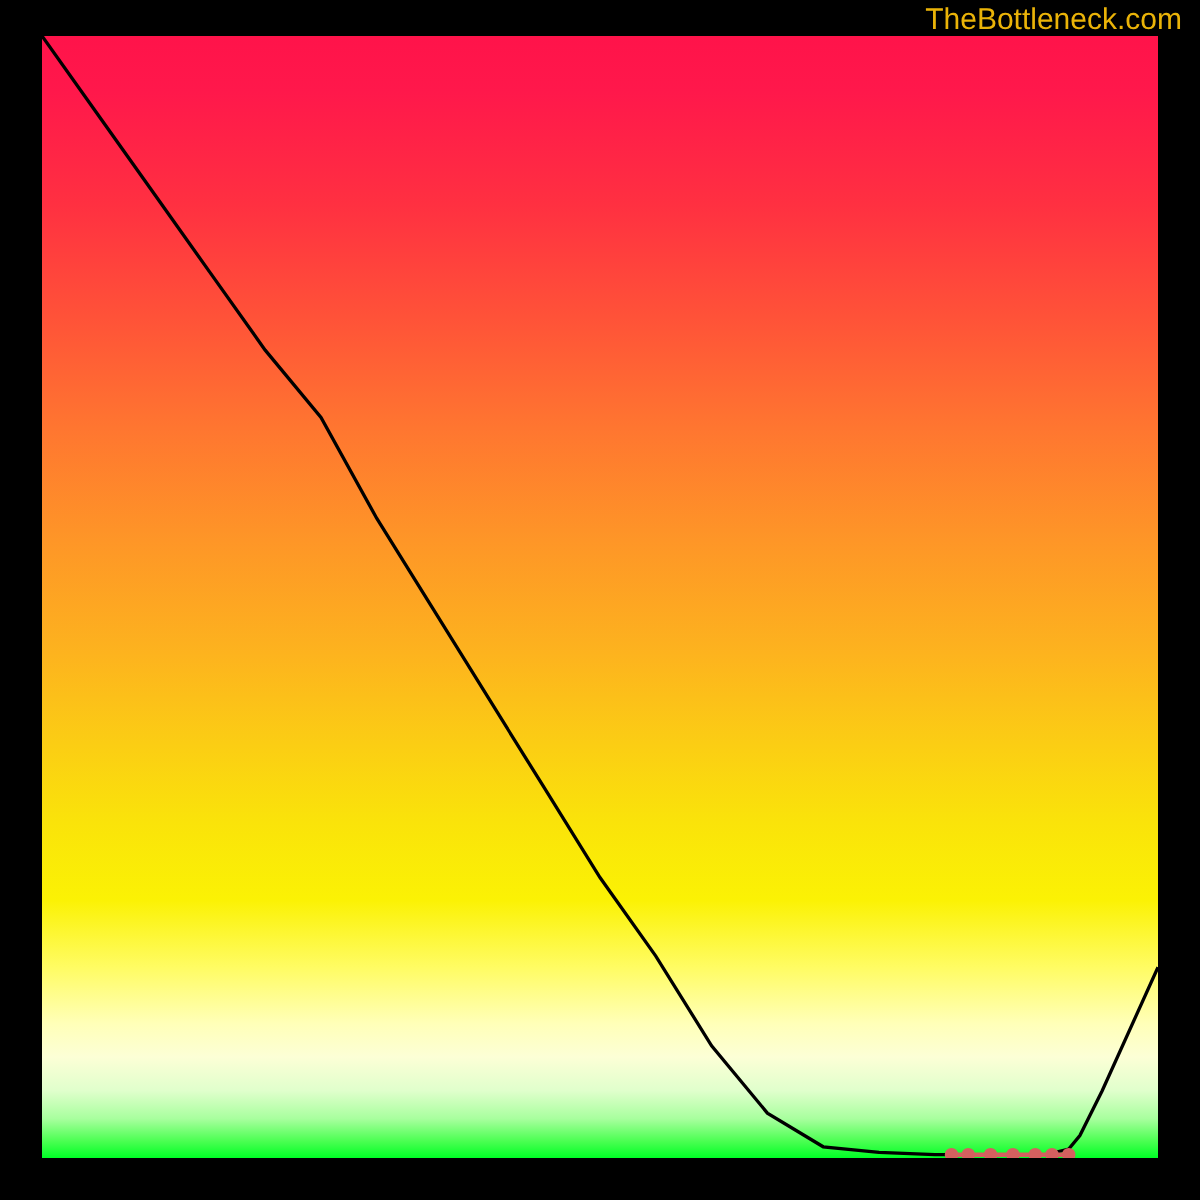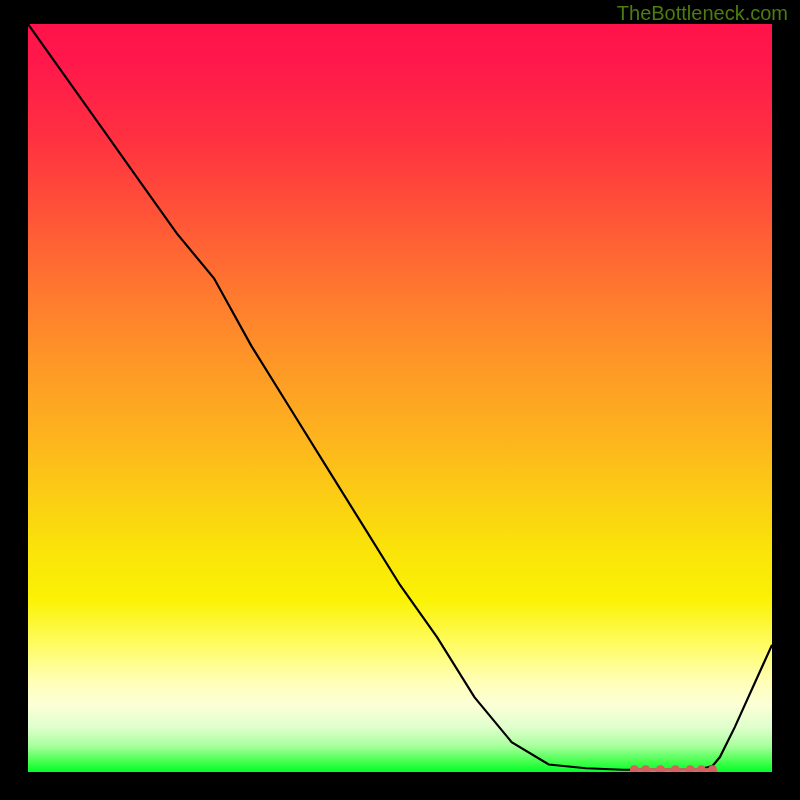--- a/index.html
+++ b/index.html
@@ -2,21 +2,21 @@
 <html><head>
 <meta charset="utf-8">
 <style>
 * { margin: 0; padding: 0; box-sizing: border-box; }
 html, body { width: 800px; height: 800px; background: #000; font-family: Arial, sans-serif; }
 .container { position: relative; width: 800px; height: 800px; }
 .watermark {
   position: absolute;
   top: 2px;
   right: 12px;
-  color: #4d7c0f;
+  color: #eab308;
   font-size: 20px;
   font-weight: normal;
   z-index: 10;
 }
 .plot-area {
   position: absolute;
   left: 28px;
   top: 24px;
   width: 744px;
   height: 748px;

